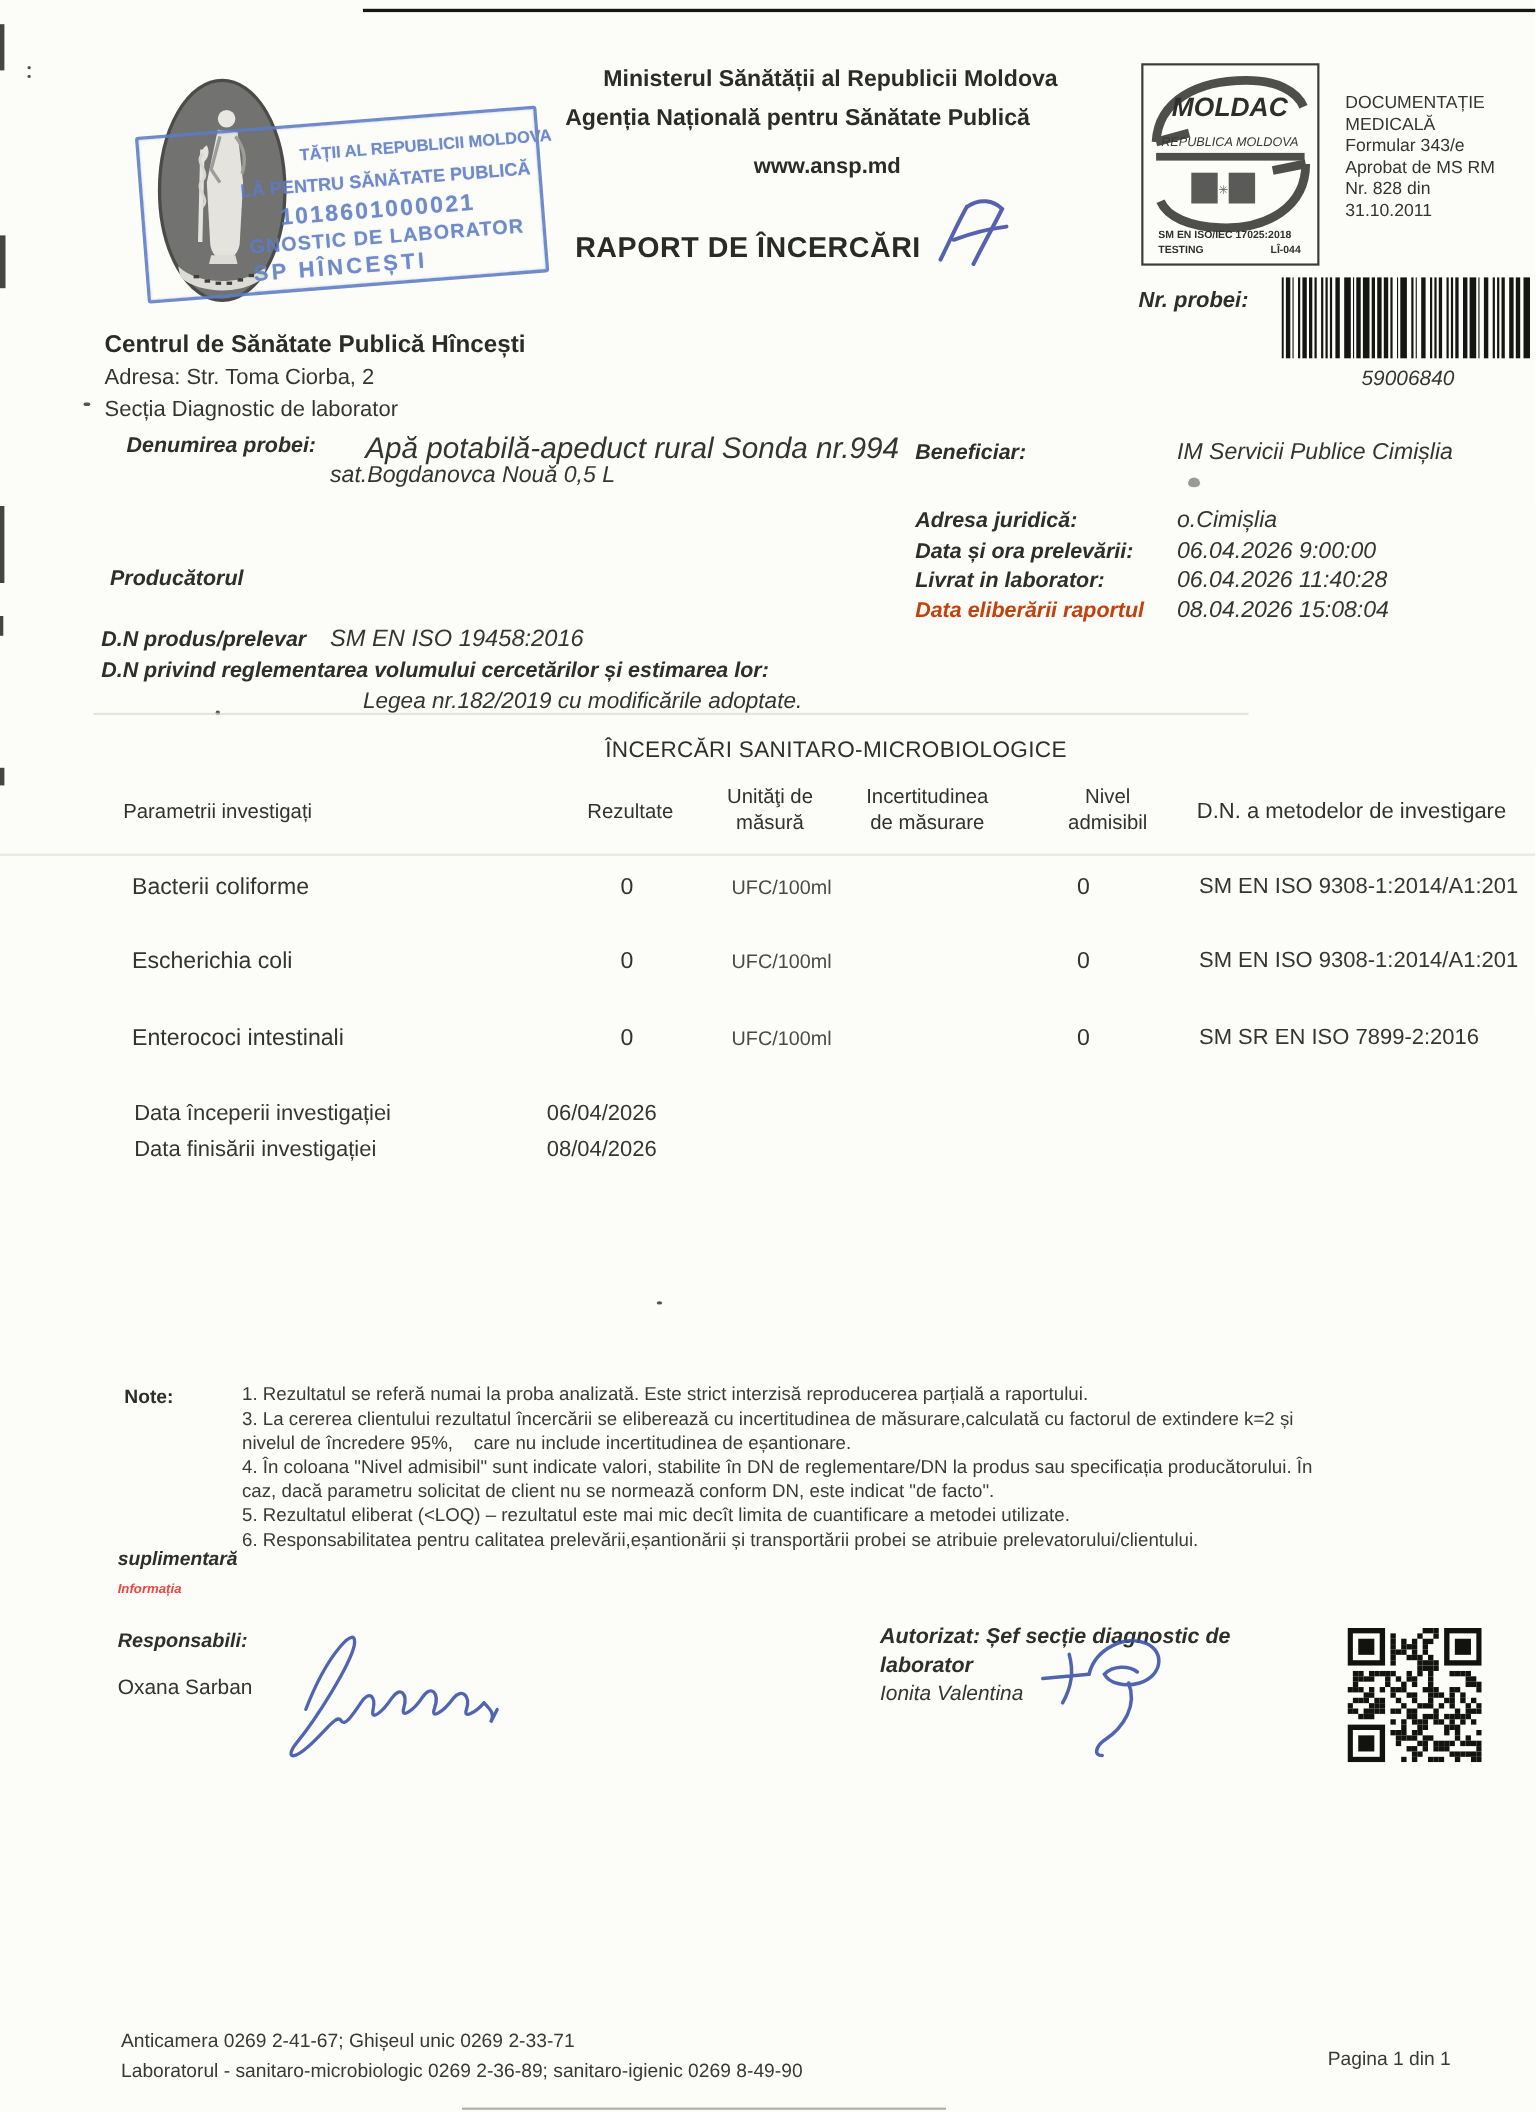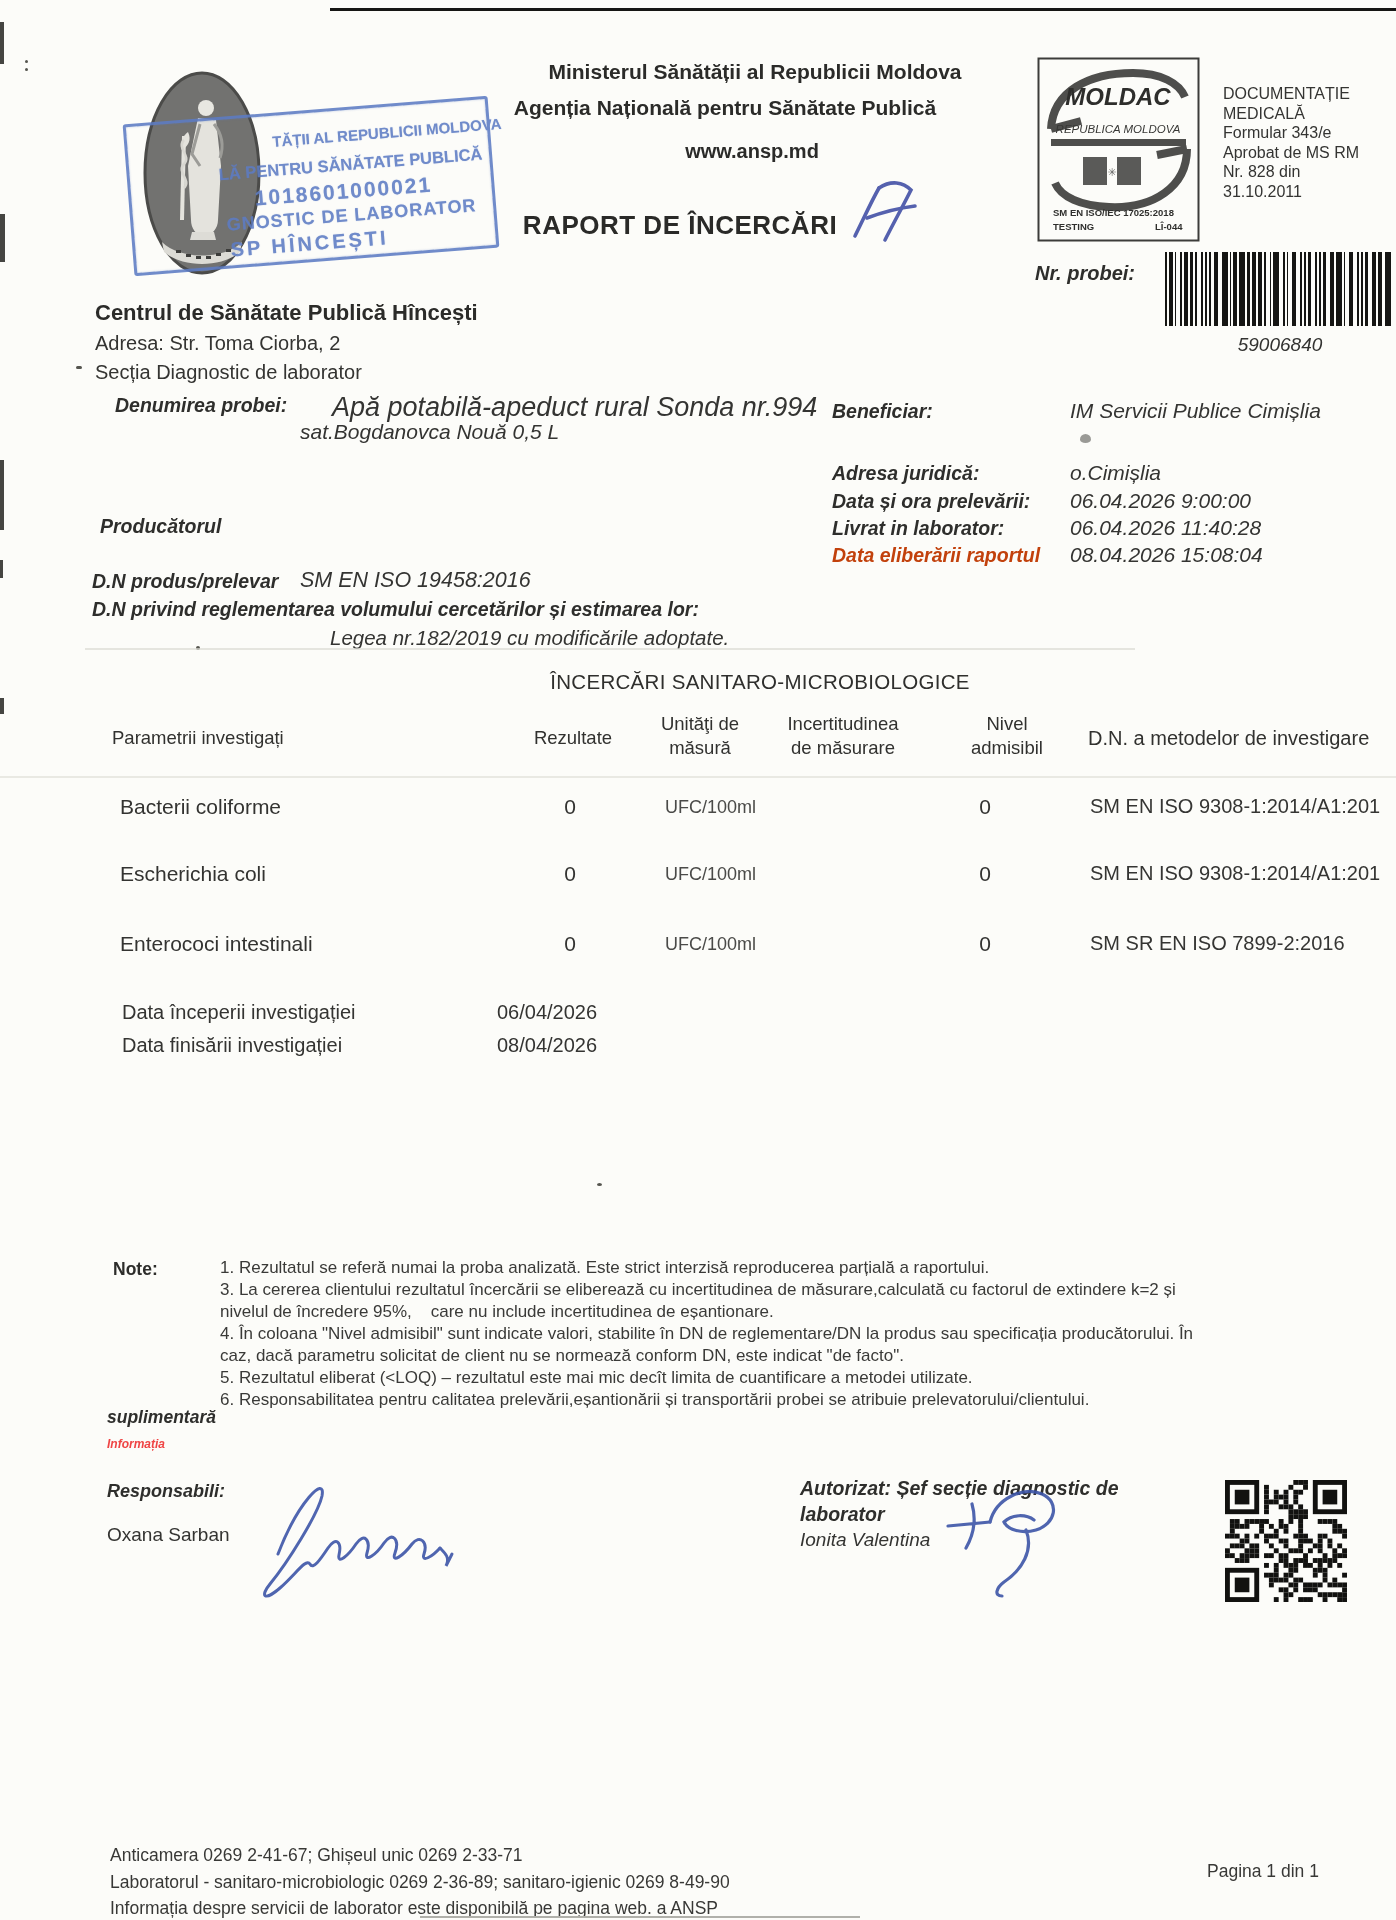--- a/index.html
+++ b/index.html
@@ -484,17 +484,16 @@
         <rect x="88.2" y="0" width="34.300000000000004" height="34.300000000000004" fill="#121210"></rect>
         <rect x="93.10000000000001" y="4.9" width="24.5" height="24.5" fill="#fcfcf9"></rect>
         <rect x="98" y="9.8" width="14.700000000000001" height="14.700000000000001" fill="#121210"></rect>
         <rect x="0" y="88.2" width="34.300000000000004" height="34.300000000000004" fill="#121210"></rect>
         <rect x="4.9" y="93.10000000000001" width="24.5" height="24.5" fill="#fcfcf9"></rect>
         <rect x="9.8" y="98" width="14.700000000000001" height="14.700000000000001" fill="#121210"></rect>
       </svg></div>
 
   <div class="abs foot nw" style="left:110px;top:1845px;">Anticamera 0269 2-41-67; Ghișeul unic 0269 2-33-71</div>
   <div class="abs foot nw" style="left:110px;top:1872px;">Laboratorul - sanitaro-microbiologic 0269 2-36-89; sanitaro-igienic 0269 8-49-90</div>
-  <div class="abs foot nw" style="left:110px;top:1898px;">Informația despre servicii de laborator este disponibilă pe pagina web. a ANSP</div>
   <div class="abs foot nw" style="left:1207px;top:1861px;">Pagina 1 din 1</div>
   <div class="faint-line" style="left:420px;top:1916px;width:440px;height:2px;background:#b0b0aa;"></div>
 
 </div>
 
 </body></html>

